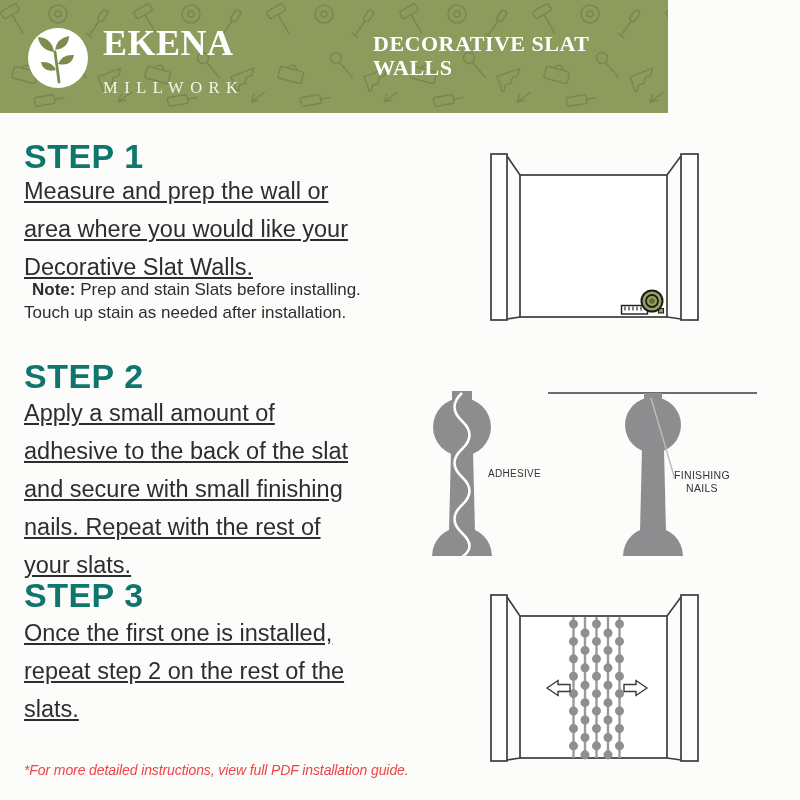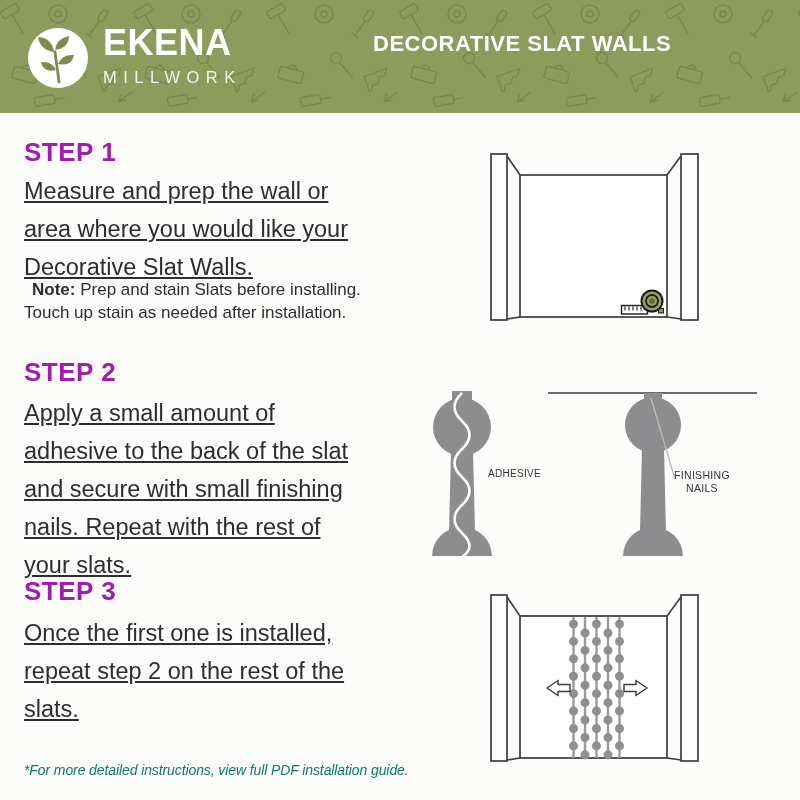--- a/index.html
+++ b/index.html
@@ -5,63 +5,63 @@
   * { margin:0; padding:0; box-sizing:border-box; }
   html,body { width:800px; height:800px; }
   .page {
     position:relative; width:800px; height:800px;
     background:#fcfcfa; overflow:hidden;
     font-family:"Liberation Sans", sans-serif;
     color:#2d2d2d;
   }
   
   .hdr {
-    position:absolute; left:0; top:0; width:800px; height:113px;
-    background:#8d9b5c; overflow:hidden;
+    position:absolute; left:0; top:0; width:668px; height:113px;
+    background:#8d9b5c; overflow:hidden;font-family:Liberation Serif, serif;
   }
   .hdr-pattern { position:absolute; left:0; top:0; }
   .logo-circle {
     position:absolute; left:28px; top:28px; width:60px; height:60px;
     background:#ffffff; border-radius:50%;
   }
   .brand { position:absolute; left:103px; top:24px; color:#ffffff; }
   .brand-name {
     font-size:36px; font-weight:800; letter-spacing:0.5px; line-height:38px;
   }
   .brand-sub {
     font-size:16.5px; font-weight:300; letter-spacing:6.5px; line-height:20px;
-    color:#f4f4ec; margin-top:5px;
+    color:#f4f4ec; margin-top:16px;
   }
   .hdr-right { position:absolute; left:373px; top:19px; color:#ffffff; }
   .hdr-title {
     font-size:36px; font-weight:800; letter-spacing:-0.5px; line-height:40px;
   }
   .hdr-subtitle {
     font-size:22px; font-weight:700; letter-spacing:0.5px; line-height:24px;
     margin-top:13px;
   }
   
   .step-heading {
     position:absolute; left:24px;
-    font-size:26px; font-weight:700; letter-spacing:0.5px; color:#a21caf;
+    font-size:34px; font-weight:700; letter-spacing:0.5px; color:#0f766e;
   }
   .step-body {
     position:absolute; left:24px;
     font-size:23.5px; line-height:38px; color:#2d2d2d;
     white-space:pre-line;
     text-decoration:underline;
   }
   .note {
     position:absolute; left:24px; top:279px;
     font-size:17px; line-height:22.5px; color:#2d2d2d;
   }
   .note b { font-weight:700;margin-left:8px; }
   .footer-note {
     position:absolute; left:24px; top:762px;
-    font-size:14px; font-style:italic; color:#0f766e; letter-spacing:-0.1px;
+    font-size:14px; font-style:italic; color:#ef4444; letter-spacing:-0.1px;
   }
   
   .illus { position:absolute; }
   .illus-label {
     position:absolute; font-size:10px; font-weight:500; color:#333333;
     letter-spacing:0.3px;
   }
   .label-adhesive { left:488px; top:468px; }
   .label-nails { left:662px; top:462px; width:80px; text-align:center;
                  font-size:10.5px; line-height:13px;margin-top:7px; }

